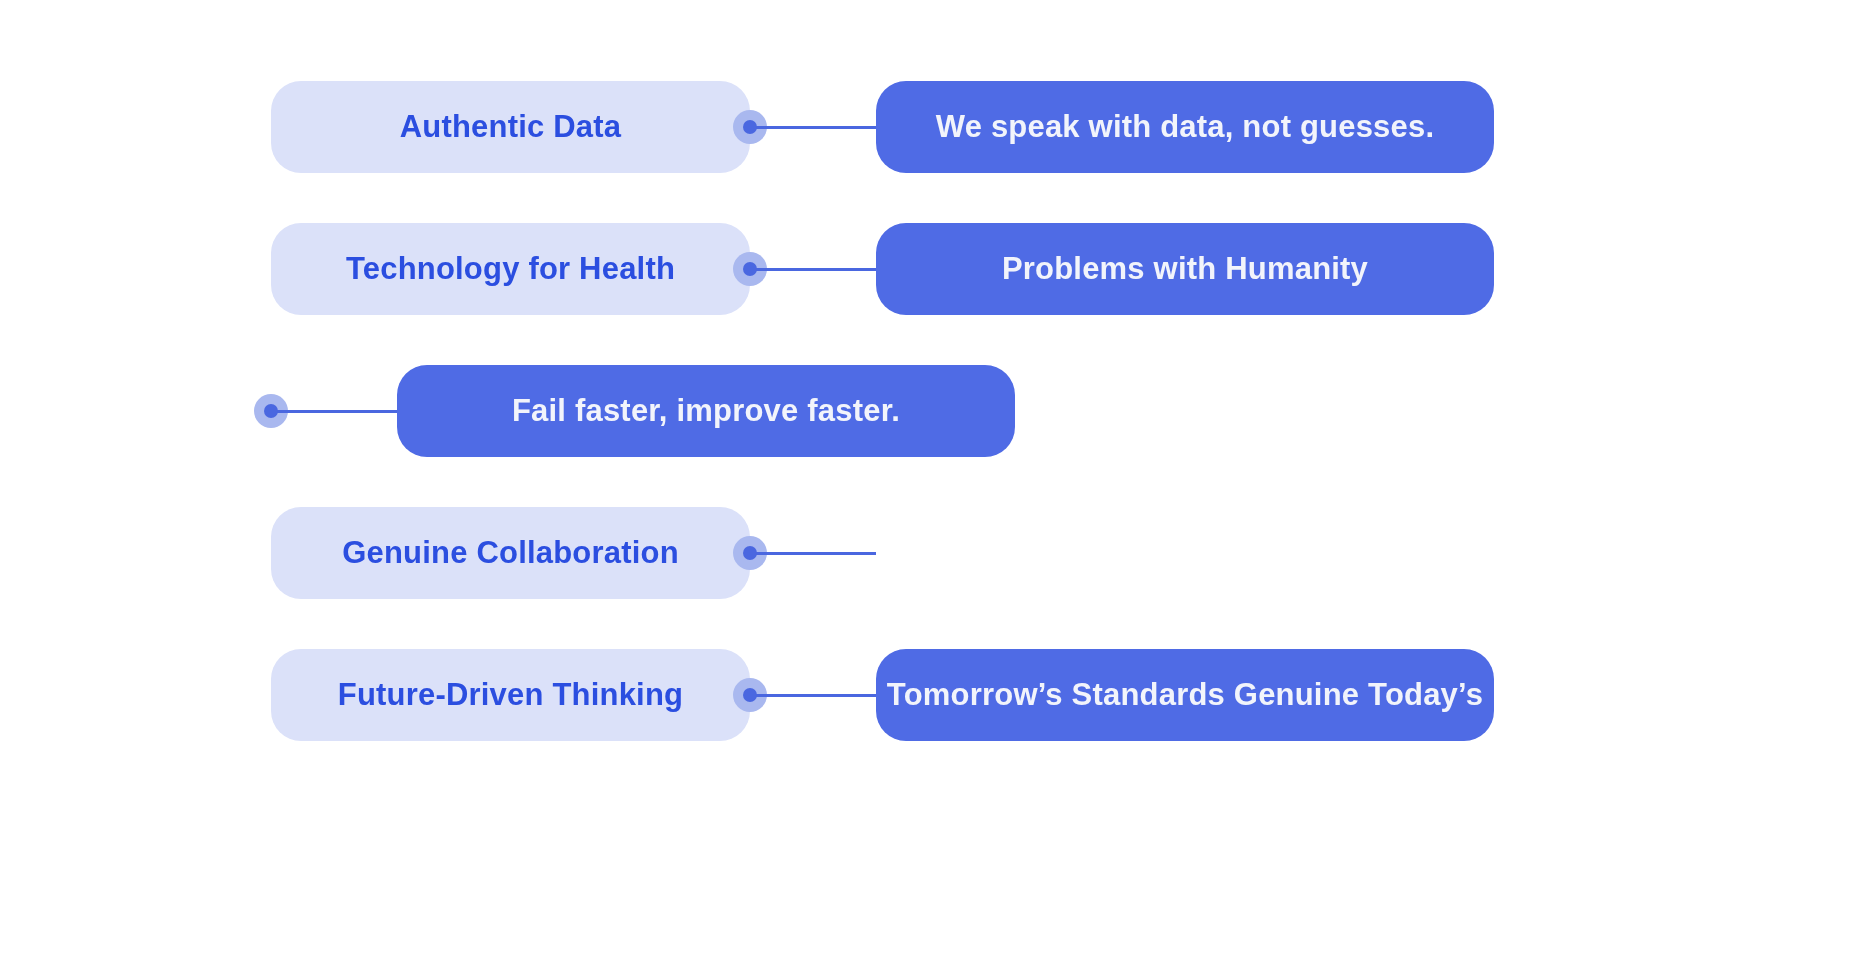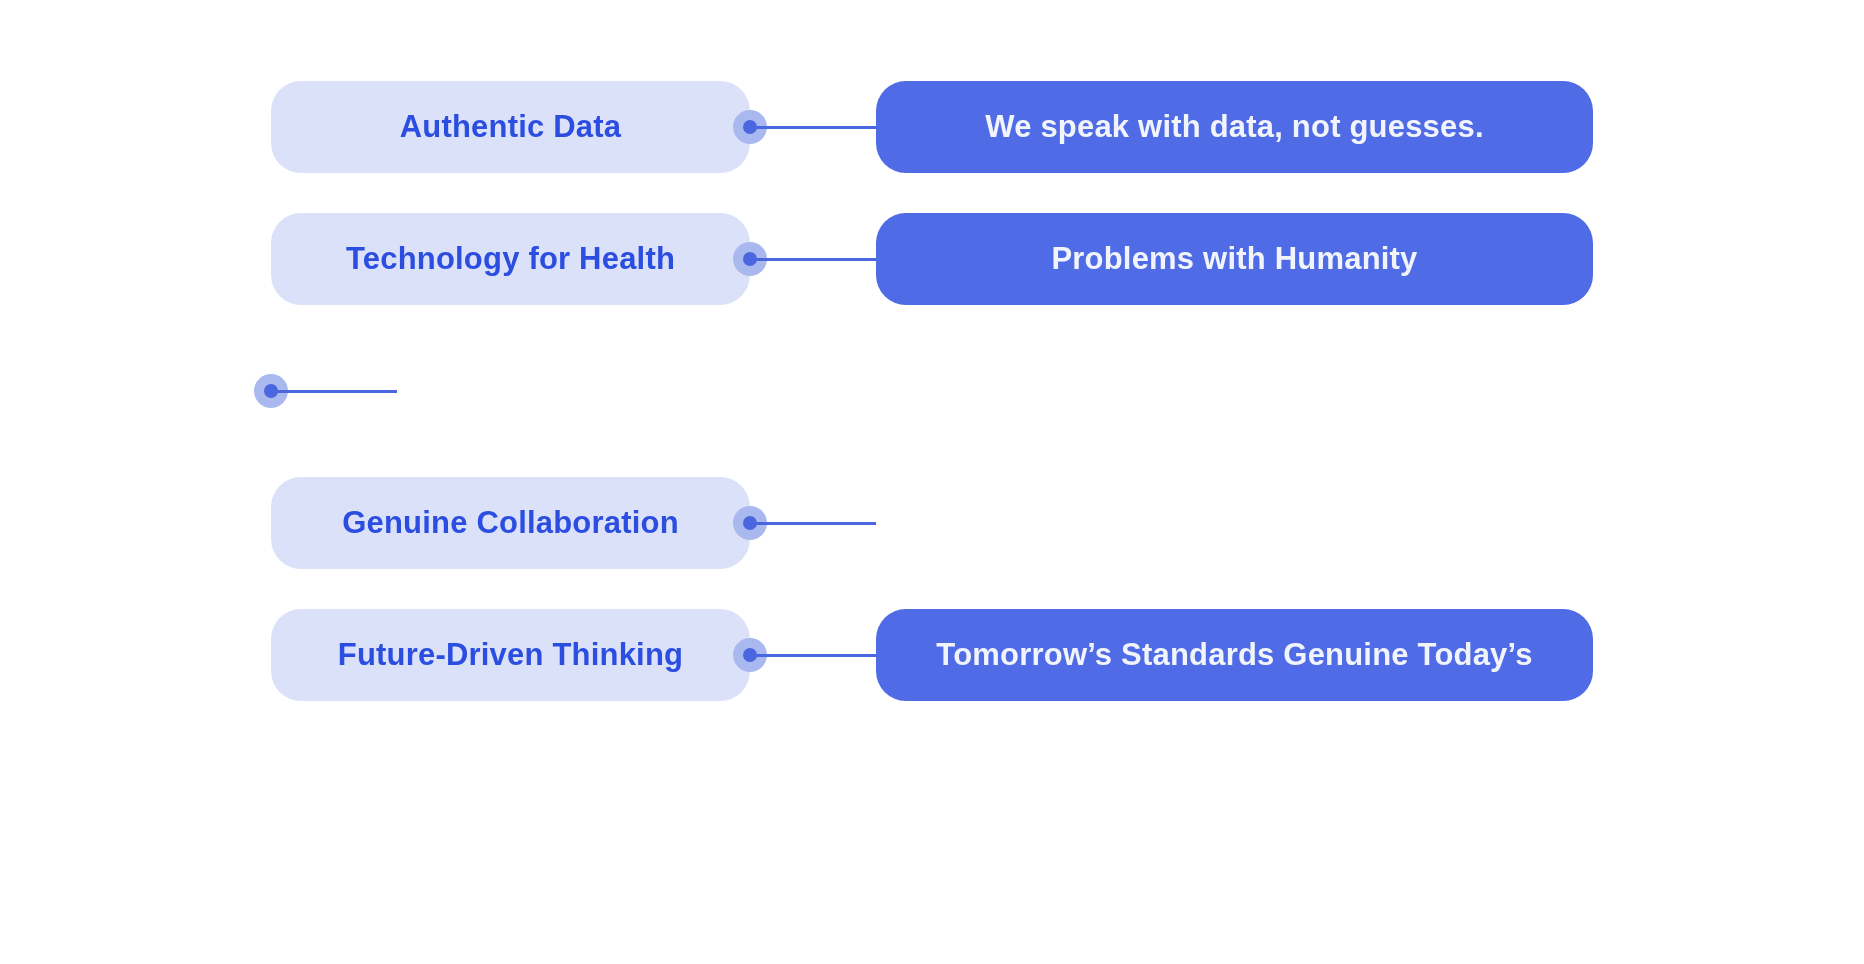--- a/index.html
+++ b/index.html
@@ -14,42 +14,42 @@
     height: 964px;
     background: #ffffff;
     overflow: hidden;
   }
   #rows {
     position: absolute;
     top: 81px;
     left: 271px;
     display: flex;
     flex-direction: column;
-    gap: 40px;
+    gap: 50px;
   }
   .row {
     display: flex;
     align-items: center;
     height: 92px;
   }
   .pill {
     height: 92px;
     display: flex;
     align-items: center;
     justify-content: center;
     border-radius: 30px;
     box-sizing: border-box;
   }
   .pill.left {
     width: 479px;
     background: var(--left-pill-bg, #dbe1f9);
     color: var(--left-pill-text, #2b4ee0);
   }
   .pill.right {
-    width: 717px;
+    width: 618px;
     background: var(--right-pill-bg, #4f6be5);
     color: var(--right-pill-text, #f2f4fb);
   }
   .pill-text {
     font-size: 31px;
     font-weight: 700;
     letter-spacing: 0.2px;
     white-space: nowrap;
   }
   .connector {
@@ -118,20 +118,23 @@
     </div>
   </div>
 
 
   <div class="row">
     <div class="connector">
       <span class="halo"></span>
       <span class="line"></span>
       <span class="dot"></span>
     </div>
+    <div class="pill right">
+      <span class="pill-text">Fail faster, improve faster.</span>
+    </div>
   </div>
 
   <div class="row">
     <div class="pill left">
       <span class="pill-text">Genuine Collaboration</span>
     </div>
     <div class="connector">
       <span class="halo"></span>
       <span class="line"></span>
       <span class="dot"></span>

